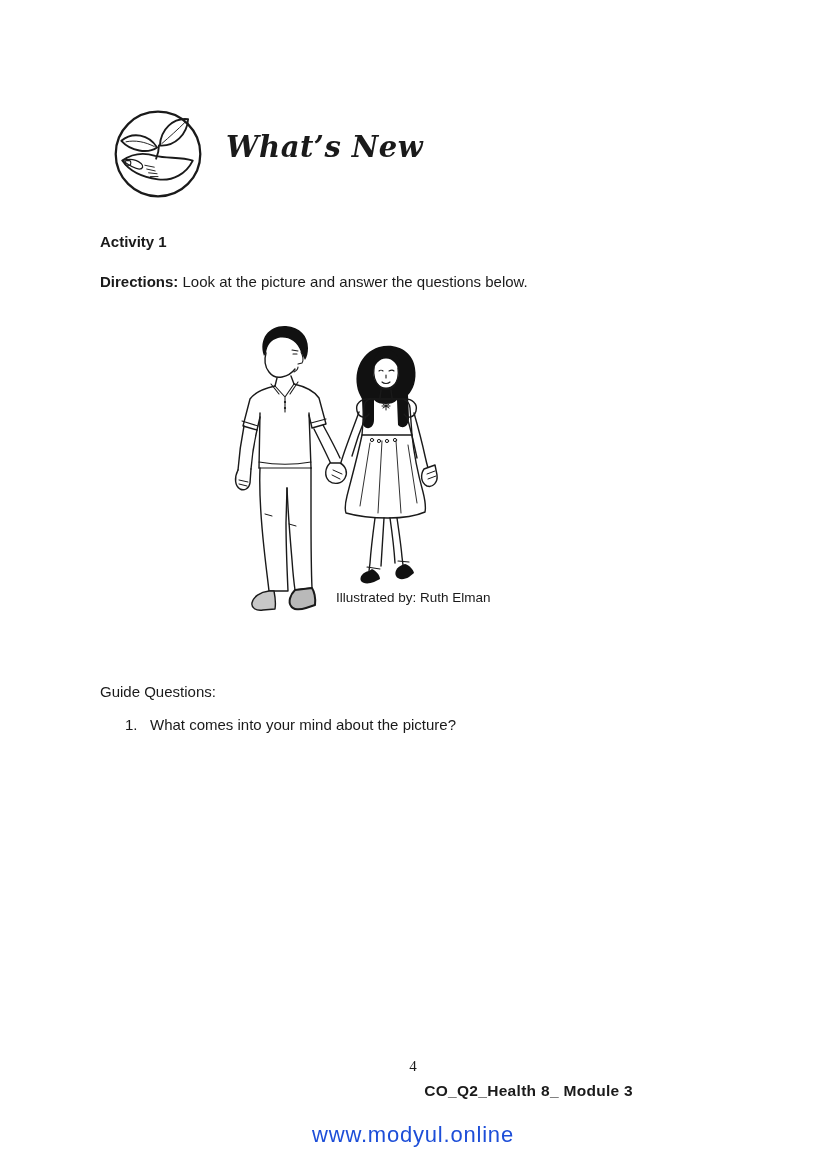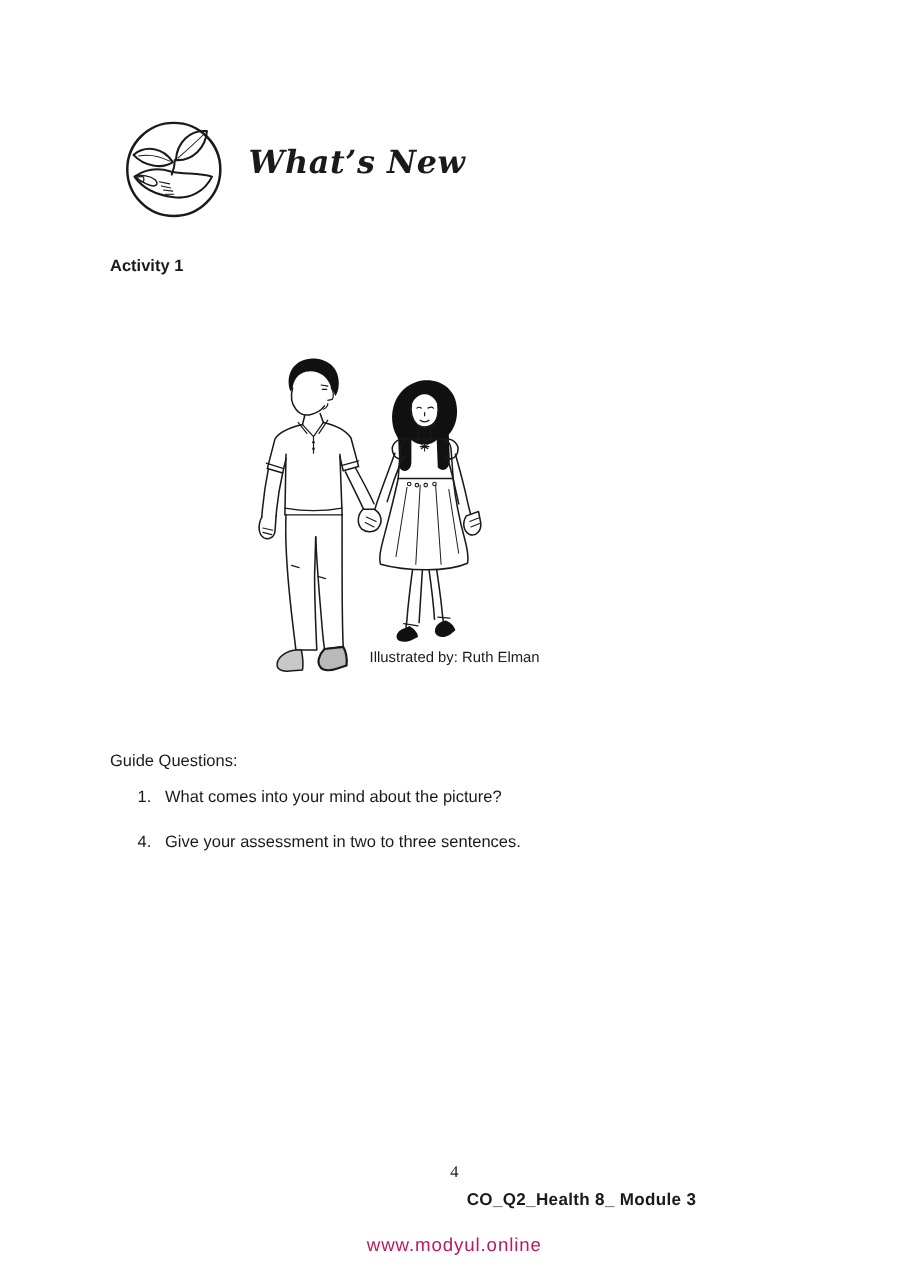--- a/index.html
+++ b/index.html
@@ -39,22 +39,22 @@
     position:absolute; left:0; top:1058px; width:826px;
     text-align:center;
     font-family:"Liberation Serif", serif; font-size:15px;
   }
   .module-footer {
     position:absolute; right:97px; top:1082px;
     font-size:15.5px; font-weight:bold; letter-spacing:0.3px;text-align:center;
   }
   .watermark {
     position:absolute; left:0; top:1122px; width:826px;
-    text-align:center; font-size:17px; letter-spacing:0.8px;
-    color:#be185d;
+    text-align:center; font-size:22px; letter-spacing:0.8px;
+    color:#1d4ed8;
   }
 </style>
 </head>
 <body>
 
 <div class="page">
 
   <div class="logo">
     <svg viewBox="0 0 100 100" aria-hidden="true">
       <g fill="none" stroke="#1a1a1a" stroke-width="2" stroke-linecap="round" stroke-linejoin="round">
@@ -69,20 +69,23 @@
         <rect x="15" y="57" width="6" height="5" rx="1.5" stroke-width="1.2"></rect>
         <path d="M36 62 L46 64 M38 66 L47 68 M40 70 L49 71 M42 74 L50 74" stroke-width="1"></path>
       </g>
     </svg>
   </div>
 
   <div class="section-title">What’s New</div>
 
   <div class="activity-title">Activity 1</div>
 
+  <div class="directions">
+    <span class="bold">Directions:</span><span> Look at the picture and answer the questions below.</span>
+  </div>
 
   <div class="figure">
     <svg viewBox="0 0 238 292" aria-label="Line drawing of a man and a woman walking while holding hands">
       <g fill="none" stroke="#1a1a1a" stroke-width="1.4" stroke-linecap="round" stroke-linejoin="round">
 
         <path fill="#111" stroke="none" d="M56 36 C50 18 62 5 78 6 C92 7 100 16 100 28 C100 33 99 37 97 40 L93 32 C89 20 79 16 70 18 C63 20 59 25 58 33 Z"></path>
         <path d="M84 30 L90 31 M85 34 L89 34" stroke-width="1.1"></path>
         <path d="M58 33 C56 40 57 47 61 52 C64 56 69 58 74 57 C79 56 84 53 87 49"></path>
         <path d="M93 32 C95 36 96 40 94 43 L90 44 M90 47 C90 49 88 51 86 52" stroke-width="1.1"></path>
         <path d="M69 58 L67 66 M83 56 L86 64"></path>
@@ -138,23 +141,20 @@
   </div>
 
   <div class="caption">Illustrated by: Ruth Elman</div>
 
   <div class="guide-heading">Guide Questions:</div>
 
   <div class="guide-list">
     <div class="q-row">
       <span class="q-num">1.</span><span>What comes into your mind about the picture?</span>
     </div>
-    <div class="q-row">
-      <span class="q-num">4.</span><span>Give your assessment in two to three sentences.</span>
-    </div>
   </div>
 
   <div class="page-number">4</div>
 
   <div class="module-footer">CO_Q2_Health 8_ Module 3</div>
 
   <div class="watermark">www.modyul.online</div>
 
 </div>
 

